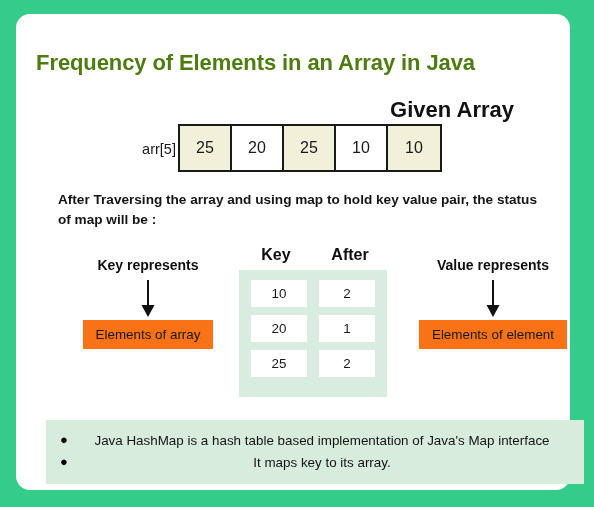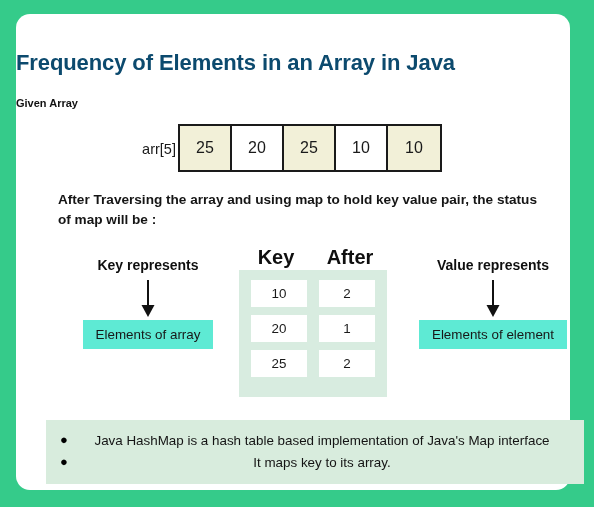--- a/index.html
+++ b/index.html
@@ -23,35 +23,35 @@
     border-radius: 14px;
     box-sizing: border-box;
   }
 
   
   .title {
     position: absolute;
     left: 0;
     top: 36px;
     width: 459px;
-    text-align: left;
+    text-align: right;
     font-size: 22px;
     font-weight: bold;
-    color: #0c4a6e;
+    color: #4d7c0f;
     letter-spacing: -0.1px;
   }
 
   
   .given-array-label {
     position: absolute;
     left: 0;
     top: 83px;
     width: 498px;
-    text-align: left;
-    font-size: 11px;
+    text-align: right;
+    font-size: 22px;
     font-weight: 600;
     color: #111111;
   }
   .arr-label {
     position: absolute;
     left: 100px;
     top: 127px;
     width: 68px;
     text-align: right;
     font-size: 14.5px;
@@ -116,39 +116,39 @@
   .arrow-wrap {
     height: 42px;
     display: flex;
     align-items: center;
     justify-content: center;
     margin-top: 5px;
   }
   .arrow-svg { display: block; }
   .yellow-box {
     display: inline-block;
-    background: #5eead4;
+    background: #f97316;
     font-size: 13.4px;
     color: #181818;
     padding: 7px 13px;
     white-space: nowrap;
   }
 
   
   .kv-head {
     position: absolute;
     left: 223px;
     top: 232px;
     width: 148px;
     display: flex;
   }
   .kv-head span {
     flex: 1;
     text-align: center;
-    font-size: 20px;
+    font-size: 16px;
     font-weight: bold;
     color: #0f0f0f;
   }
   .kv-table {
     position: absolute;
     left: 223px;
     top: 256px;
     width: 148px;
     height: 127px;
     background: #d8ece0;

